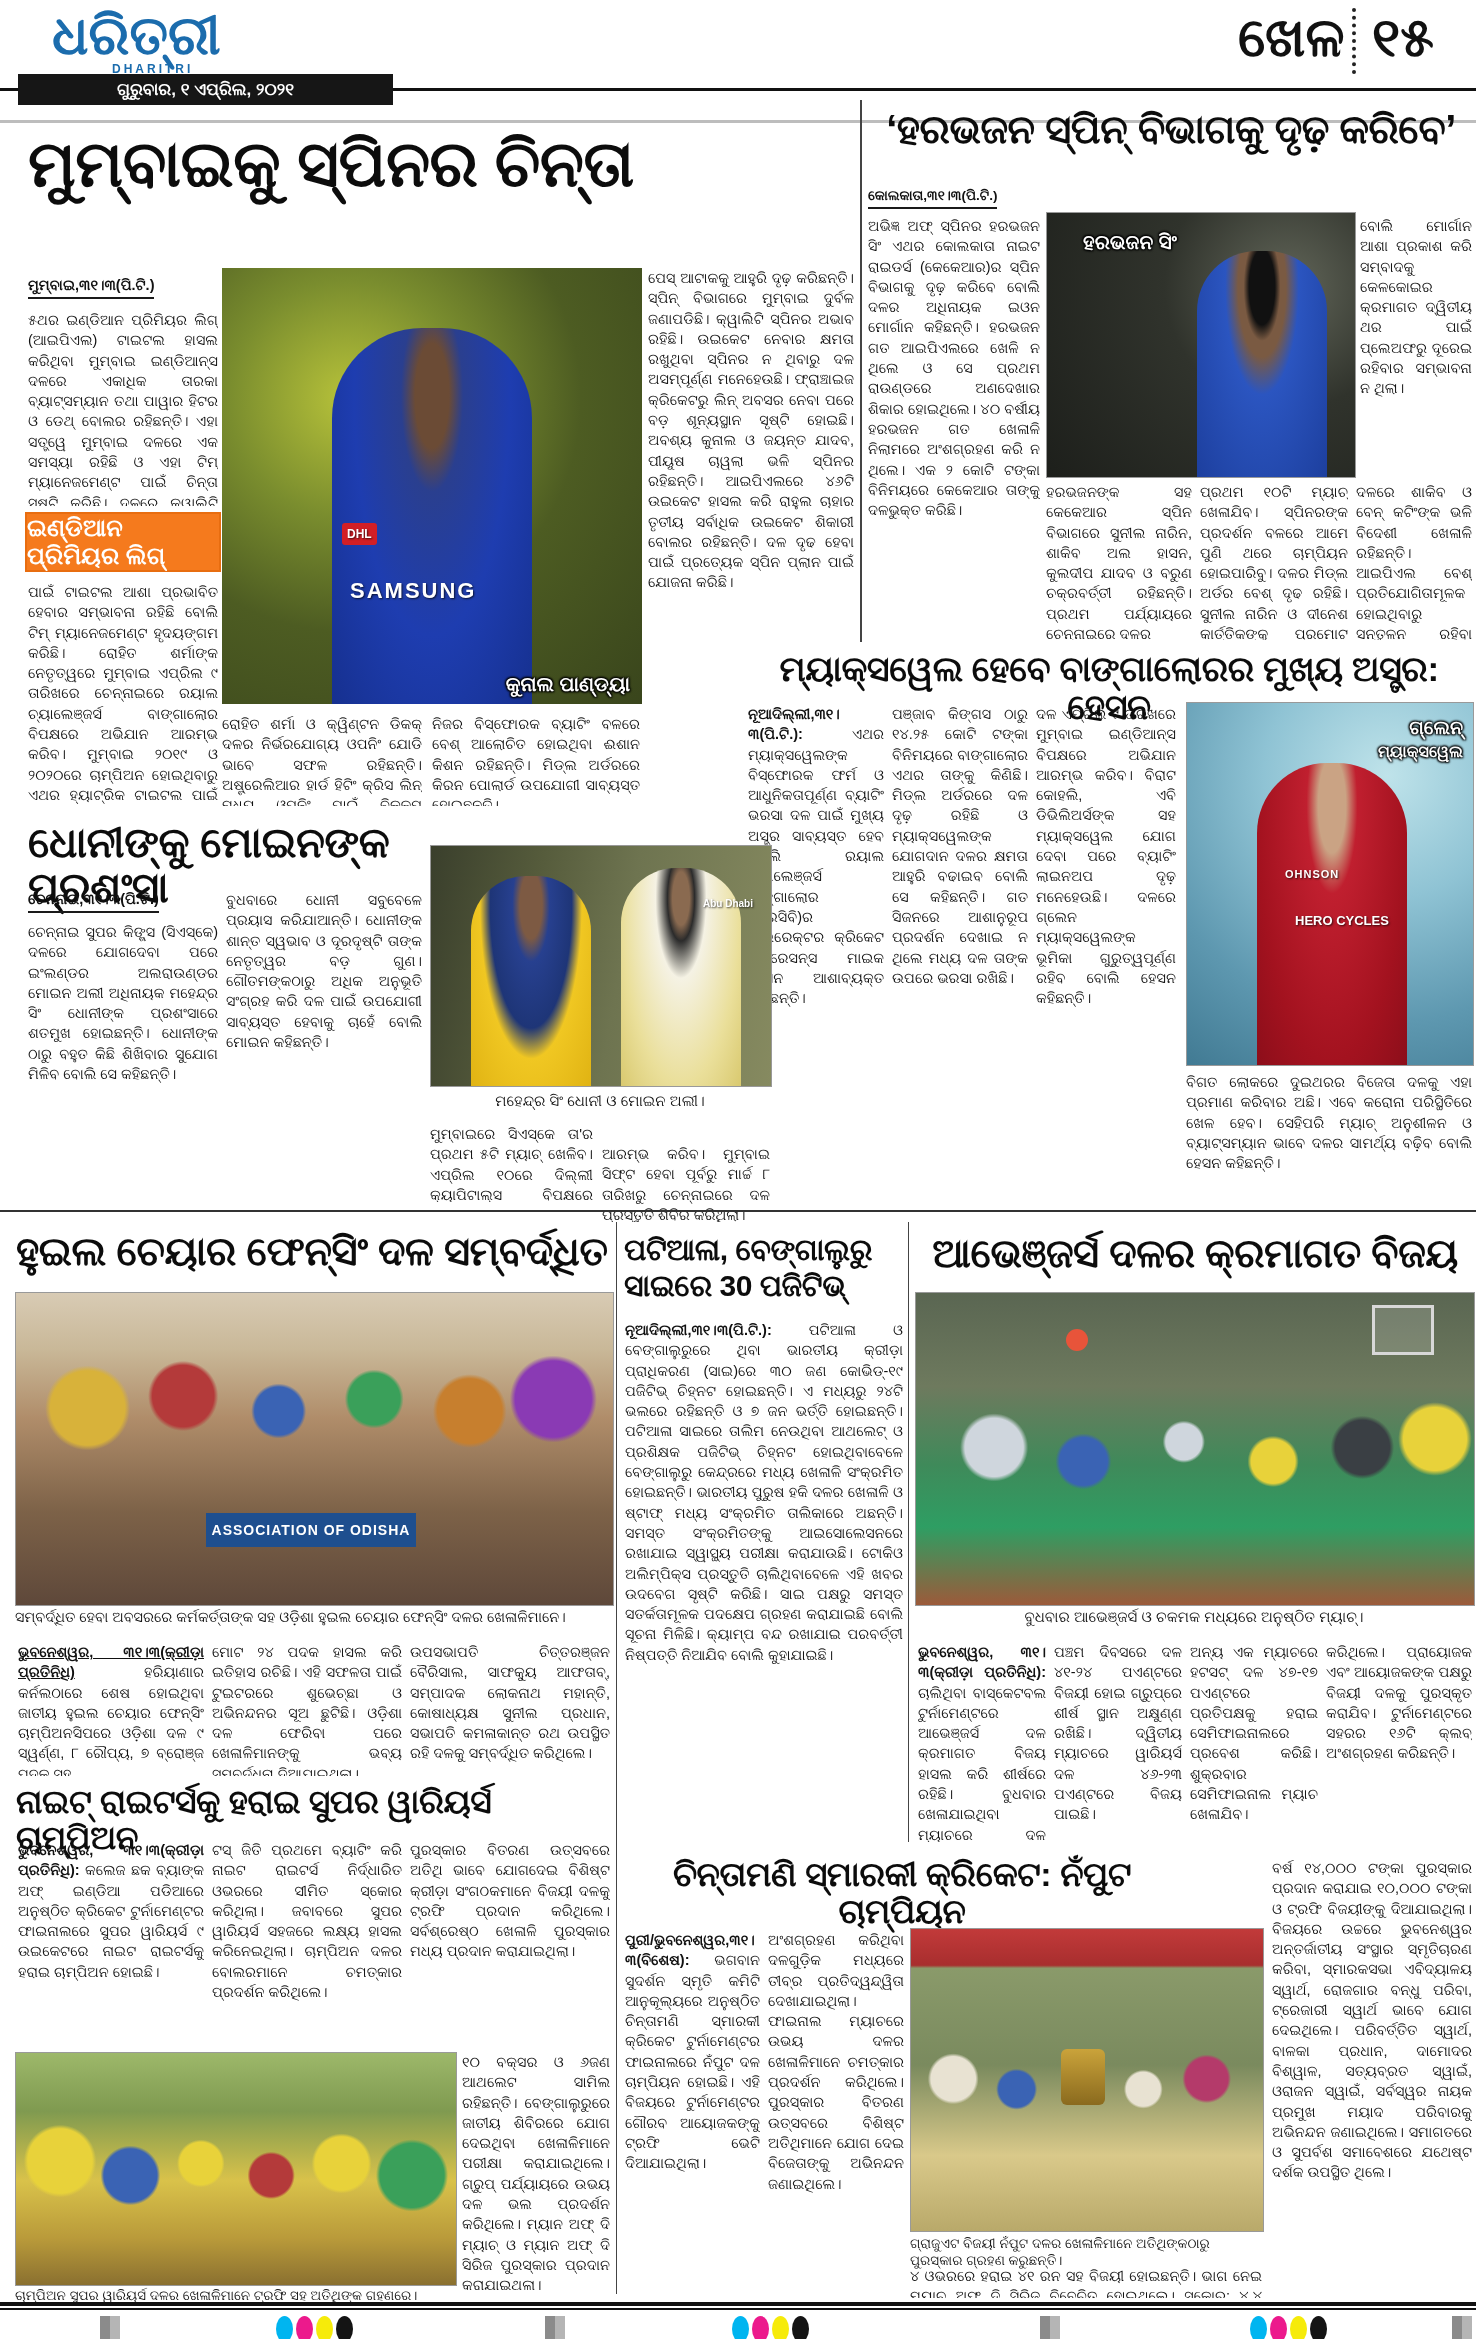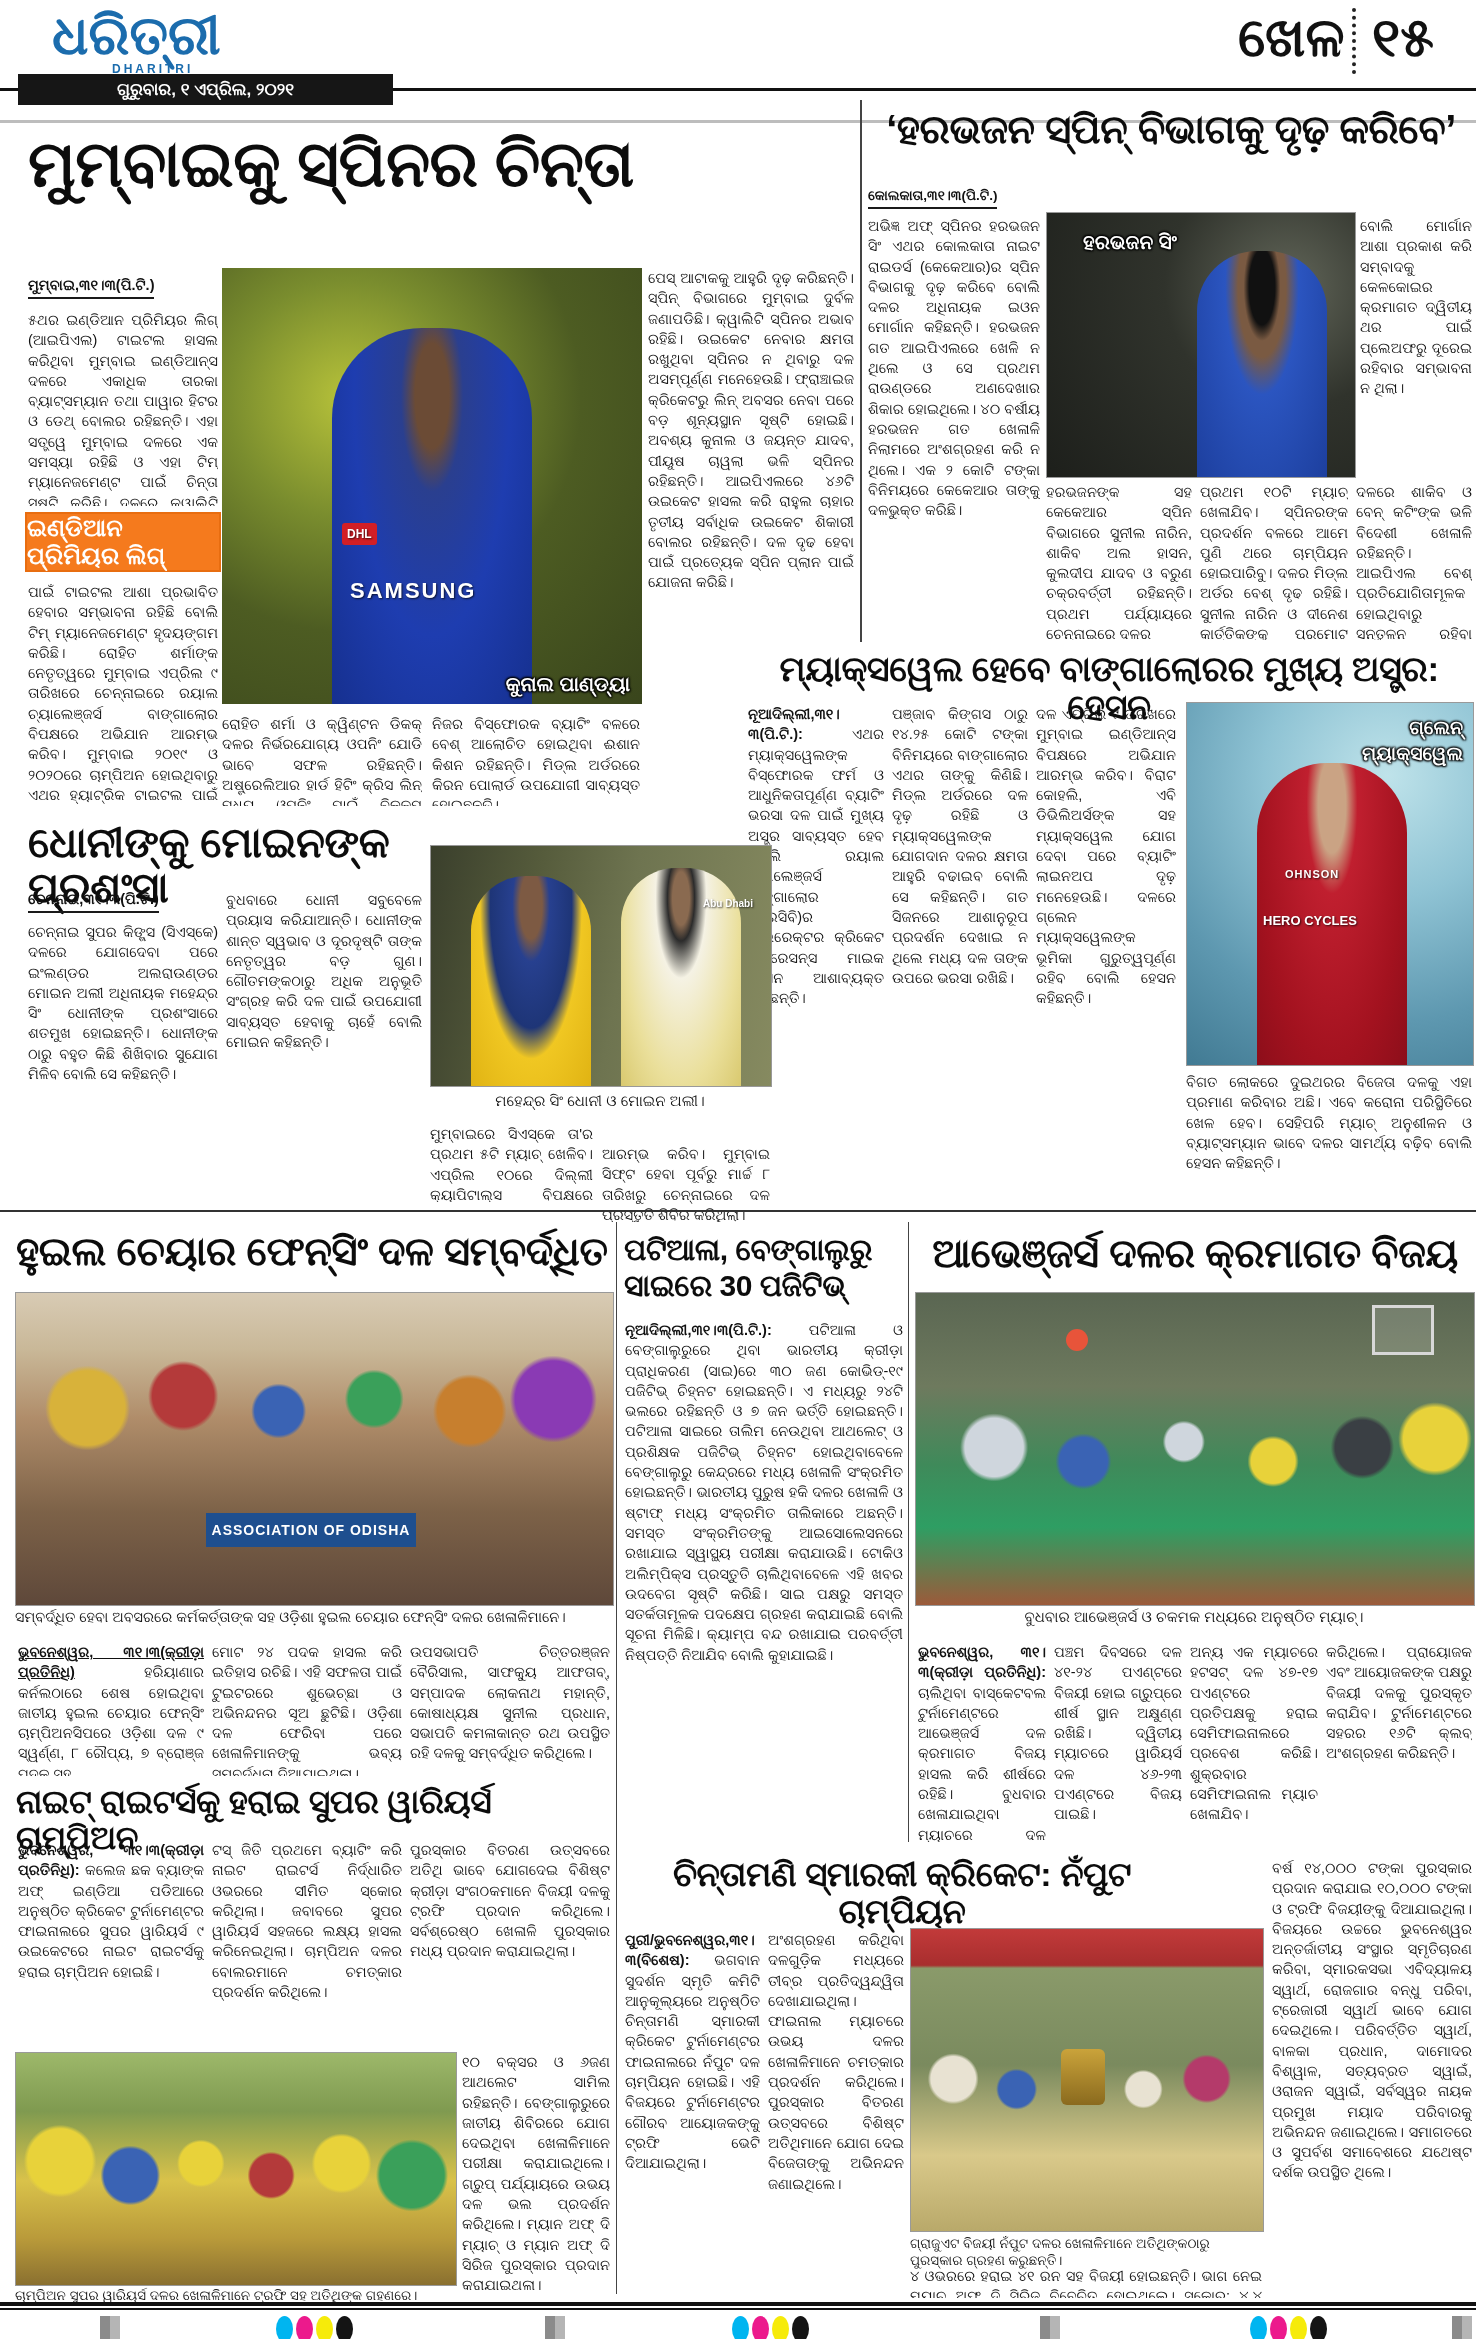--- a/index.html
+++ b/index.html
@@ -88,24 +88,24 @@
   <div class="abs col" style="left:748px;top:704px;width:136px;height:494px;">
     <b>ନୂଆଦିଲ୍ଲୀ,୩୧।୩(ପି.ଟି.):</b>
     <span>ଏଥର ମ୍ୟାକ୍ସୱେଲଙ୍କ ବିସ୍ଫୋରକ ଫର୍ମ ଓ ଆଧୁନିକତାପୂର୍ଣ୍ଣ ବ୍ୟାଟିଂ ଭରସା ଦଳ ପାଇଁ ମୁଖ୍ୟ ଅସ୍ତ୍ର ସାବ୍ୟସ୍ତ ହେବ ବୋଲି ରୟାଲ ଚ୍ୟାଲେଞ୍ଜର୍ସ ବାଙ୍ଗାଲୋର (ଆରସିବି)ର ଡାଇରେକ୍ଟର କ୍ରିକେଟ ଅପରେସନ୍ସ ମାଇକ ହେସନ ଆଶାବ୍ୟକ୍ତ କରିଛନ୍ତି।</span>
   </div>
   <div class="abs col" style="left:892px;top:704px;width:136px;height:494px;">ପଞ୍ଜାବ କିଙ୍ଗସ ଠାରୁ ୧୪.୨୫ କୋଟି ଟଙ୍କା ବିନିମୟରେ ବାଙ୍ଗାଲୋର ଏଥର ତାଙ୍କୁ କିଣିଛି। ମିଡ୍‌ଲ ଅର୍ଡରରେ ଦଳ ଦୃଢ଼ ରହିଛି ଓ ମ୍ୟାକ୍ସୱେଲଙ୍କ ଯୋଗଦାନ ଦଳର କ୍ଷମତା ଆହୁରି ବଢାଇବ ବୋଲି ସେ କହିଛନ୍ତି। ଗତ ସିଜନରେ ଆଶାନୁରୂପ ପ୍ରଦର୍ଶନ ଦେଖାଇ ନ ଥିଲେ ମଧ୍ୟ ଦଳ ତାଙ୍କ ଉପରେ ଭରସା ରଖିଛି।</div>
   <div class="abs col" style="left:1036px;top:704px;width:140px;height:494px;">ଦଳ ଏପ୍ରିଲ ୯ ତାରିଖରେ ମୁମ୍ବାଇ ଇଣ୍ଡିଆନ୍ସ ବିପକ୍ଷରେ ଅଭିଯାନ ଆରମ୍ଭ କରିବ। ବିରାଟ କୋହଲି, ଏବି ଡିଭିଲିଅର୍ସଙ୍କ ସହ ମ୍ୟାକ୍ସୱେଲ ଯୋଗ ଦେବା ପରେ ବ୍ୟାଟିଂ ଲାଇନଅପ ଦୃଢ଼ ମନେହେଉଛି। ଦଳରେ ଗ୍ଲେନ ମ୍ୟାକ୍ସୱେଲଙ୍କ ଭୂମିକା ଗୁରୁତ୍ୱପୂର୍ଣ୍ଣ ରହିବ ବୋଲି ହେସନ କହିଛନ୍ତି।</div>
   <div class="abs photo" style="left:1186px;top:702px;width:286px;height:362px;border:1px solid #999;
        background:radial-gradient(circle at 70% 20%,#bfe3ea 0%,#8fc3d4 35%,#5e98b0 70%,#417a93 100%);">
     <div class="abs" style="left:70px;top:60px;width:150px;height:302px;
          background:radial-gradient(ellipse at 50% 14%,#caa384 0%,#caa384 13%,#c01f2f 24%,#a3121f 70%,#8c0e1a 100%);border-radius:70px 70px 0 0;"></div>
-    <div class="jersey" style="left:76px;top:210px;font-size:13px;letter-spacing:0;">HERO CYCLES</div>
+    <div class="jersey" style="left:108px;top:210px;font-size:13px;letter-spacing:0;">HERO CYCLES</div>
     <div class="jersey" style="left:98px;top:165px;font-size:11px;letter-spacing:1px;">OHNSON</div>
     <div class="plabel" style="right:10px;top:14px;text-align:right;font-size:19px;">ଗ୍ଲେନ୍</div>
-    <div class="plabel" style="right:10px;top:40px;text-align:right;font-size:19px;">ମ୍ୟାକ୍ସୱେଲ</div>
+    <div class="plabel" style="right:10px;top:40px;text-align:right;font-size:16px;">ମ୍ୟାକ୍ସୱେଲ</div>
   </div>
   <div class="abs col" style="left:1186px;top:1072px;width:286px;height:126px;">ବିଗତ ଲୋକରେ ଦୁଇଥରର ବିଜେତା ଦଳକୁ ଏହା ପ୍ରମାଣ କରିବାର ଅଛି। ଏବେ କରୋନା ପରିସ୍ଥିତିରେ ଖେଳ ହେବ। ସେହିପରି ମ୍ୟାଚ୍ ଅନୁଶୀଳନ ଓ ବ୍ୟାଟ୍ସମ୍ୟାନ ଭାବେ ଦଳର ସାମର୍ଥ୍ୟ ବଢ଼ିବ ବୋଲି ହେସନ କହିଛନ୍ତି।</div>
 
   <div class="abs hl" style="left:28px;top:820px;width:395px;font-size:42px;">ଧୋନୀଙ୍କୁ ମୋଇନଙ୍କ ପ୍ରଶଂସା</div>
   <div class="abs" style="left:28px;top:890px;"><span class="byline">ଚେନ୍ନାଇ,୩୧।୩(ପି.ଟି.)</span></div>
   <div class="abs col" style="left:28px;top:922px;width:190px;height:280px;">ଚେନ୍ନାଇ ସୁପର କିଙ୍ଗ୍ସ (ସିଏସ୍‌କେ) ଦଳରେ ଯୋଗଦେବା ପରେ ଇଂଲଣ୍ଡର ଅଲରାଉଣ୍ଡର ମୋଇନ ଅଲୀ ଅଧିନାୟକ ମହେନ୍ଦ୍ର ସିଂ ଧୋନୀଙ୍କ ପ୍ରଶଂସାରେ ଶତମୁଖ ହୋଇଛନ୍ତି। ଧୋନୀଙ୍କ ଠାରୁ ବହୁତ କିଛି ଶିଖିବାର ସୁଯୋଗ ମିଳିବ ବୋଲି ସେ କହିଛନ୍ତି।</div>
   <div class="abs col" style="left:226px;top:890px;width:196px;height:312px;">ବୁଧବାରେ ଧୋନୀ ସବୁବେଳେ ପ୍ରୟାସ କରିଯାଆନ୍ତି। ଧୋନୀଙ୍କ ଶାନ୍ତ ସ୍ୱଭାବ ଓ ଦୂରଦୃଷ୍ଟି ତାଙ୍କ ନେତୃତ୍ୱର ବଡ଼ ଗୁଣ। ଗୌତମଙ୍କଠାରୁ ଅଧିକ ଅନୁଭୂତି ସଂଗ୍ରହ କରି ଦଳ ପାଇଁ ଉପଯୋଗୀ ସାବ୍ୟସ୍ତ ହେବାକୁ ଚାହେଁ ବୋଲି ମୋଇନ କହିଛନ୍ତି।</div>
   <div class="abs photo" style="left:430px;top:845px;width:340px;height:240px;border:1px solid #999;
        background:linear-gradient(100deg,#3a3f2c 0%,#565c3c 30%,#6e7450 55%,#868a60 100%);">
     <div class="abs" style="left:40px;top:30px;width:120px;height:210px;

